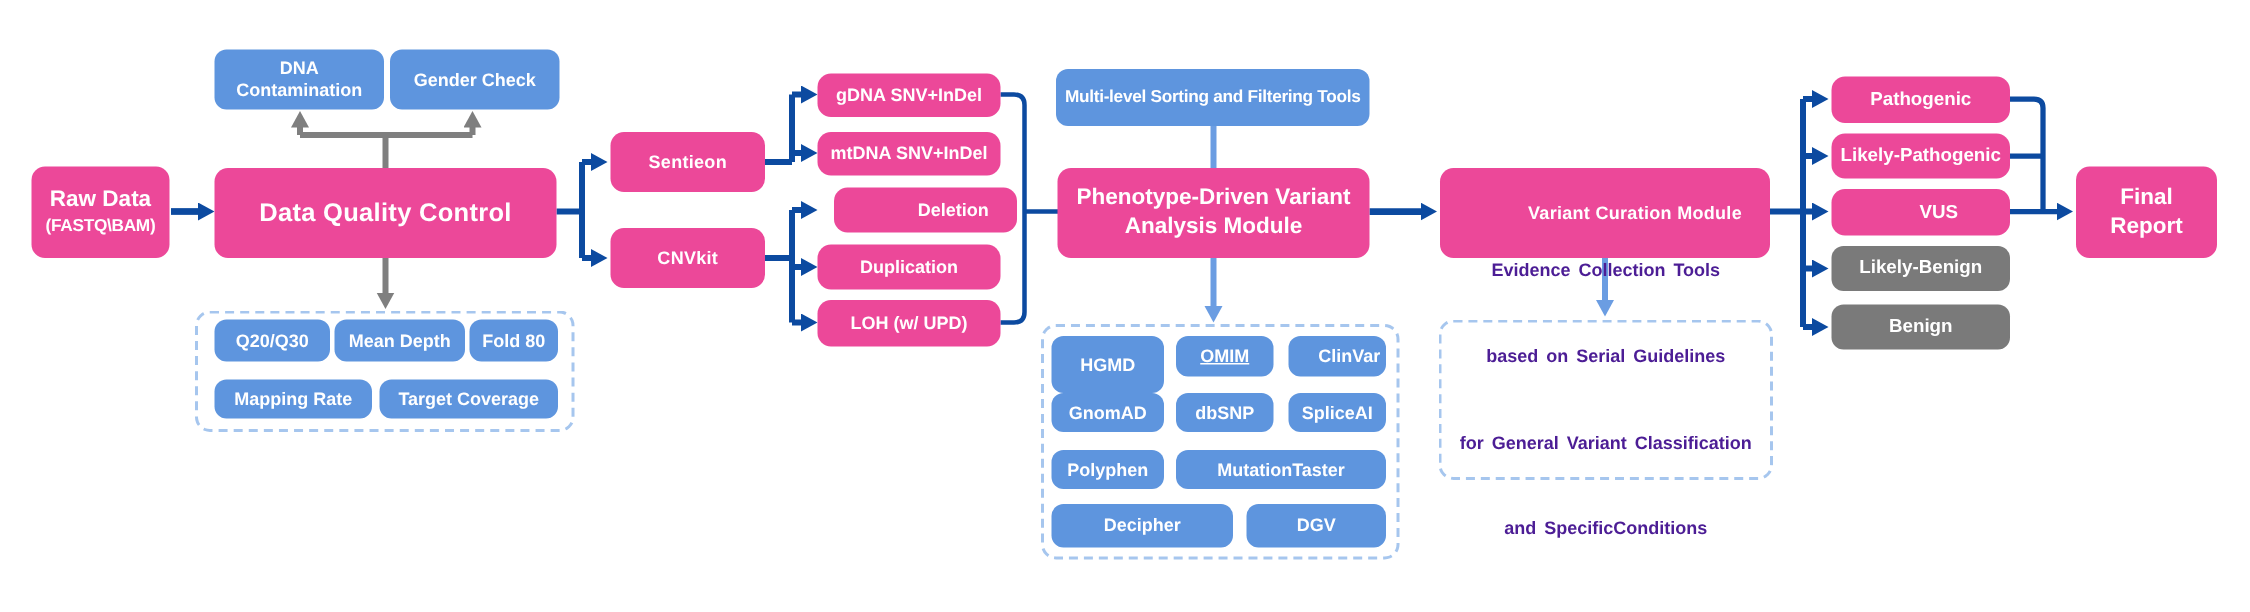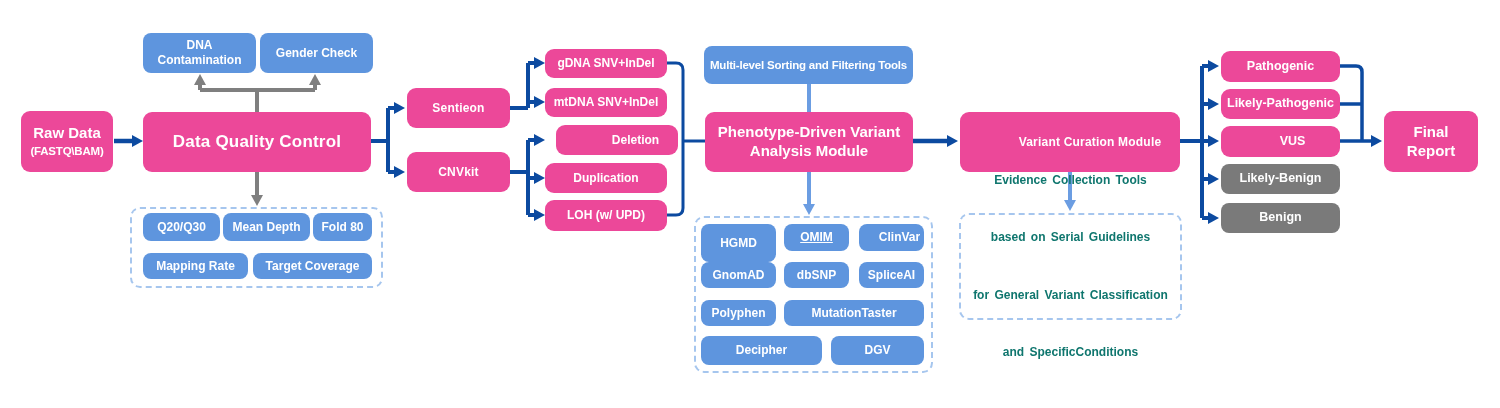--- a/index.html
+++ b/index.html
@@ -15,21 +15,21 @@
   .fs11{font-size:11.5px;letter-spacing:-0.2px;white-space:nowrap;}
   .fs12{font-size:12px;}
   .fs12n{font-size:12px;white-space:nowrap;}
   .fs125{font-size:12.5px;white-space:nowrap;}
   .fs15{font-size:15px;}
   .fs16{font-size:12px;letter-spacing:0.2px;}
   .fs17{font-size:17px;letter-spacing:0.2px;}
   .subtitle{font-size:11.5px;margin-top:1px;letter-spacing:-0.2px;}
   .evidence{position:absolute;left:959px;top:213px;width:223px;height:107px;
             display:flex;flex-direction:column;align-items:center;justify-content:center;
-            color:#0f766e;font-weight:700;font-size:12px;word-spacing:2px;line-height:2.1;white-space:nowrap;gap:32px;}
+            color:#4c1d95;font-weight:700;font-size:12px;word-spacing:2px;line-height:2.1;white-space:nowrap;gap:32px;}
 </style>
 </head>
 <body>
 
 <div id="canvas">
 
   <svg id="connectors" width="1500" height="408" viewBox="0 0 1500 408">
     <defs>
       <marker id="ah-navy" markerUnits="userSpaceOnUse" markerWidth="14" markerHeight="14" refX="2" refY="6" orient="auto">
           <path d="M0,0 L11,6 L0,12 z" fill="#0c4aa0"></path>

